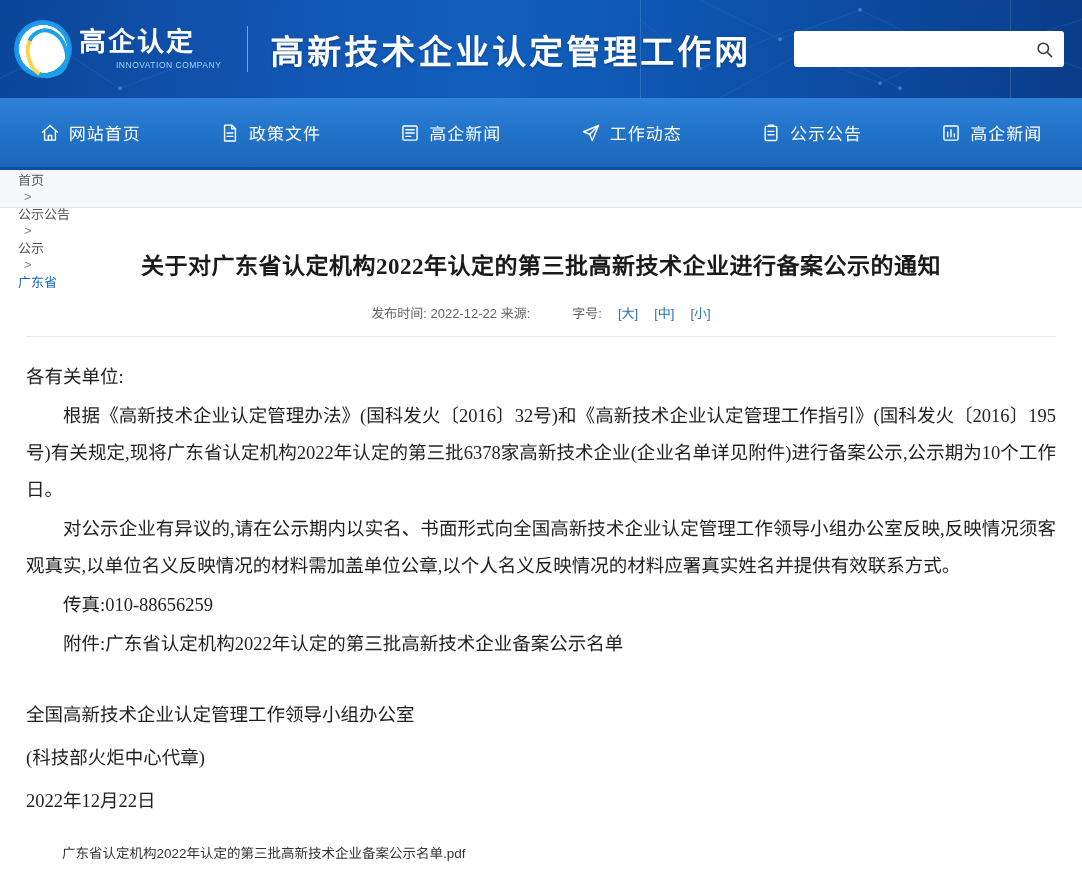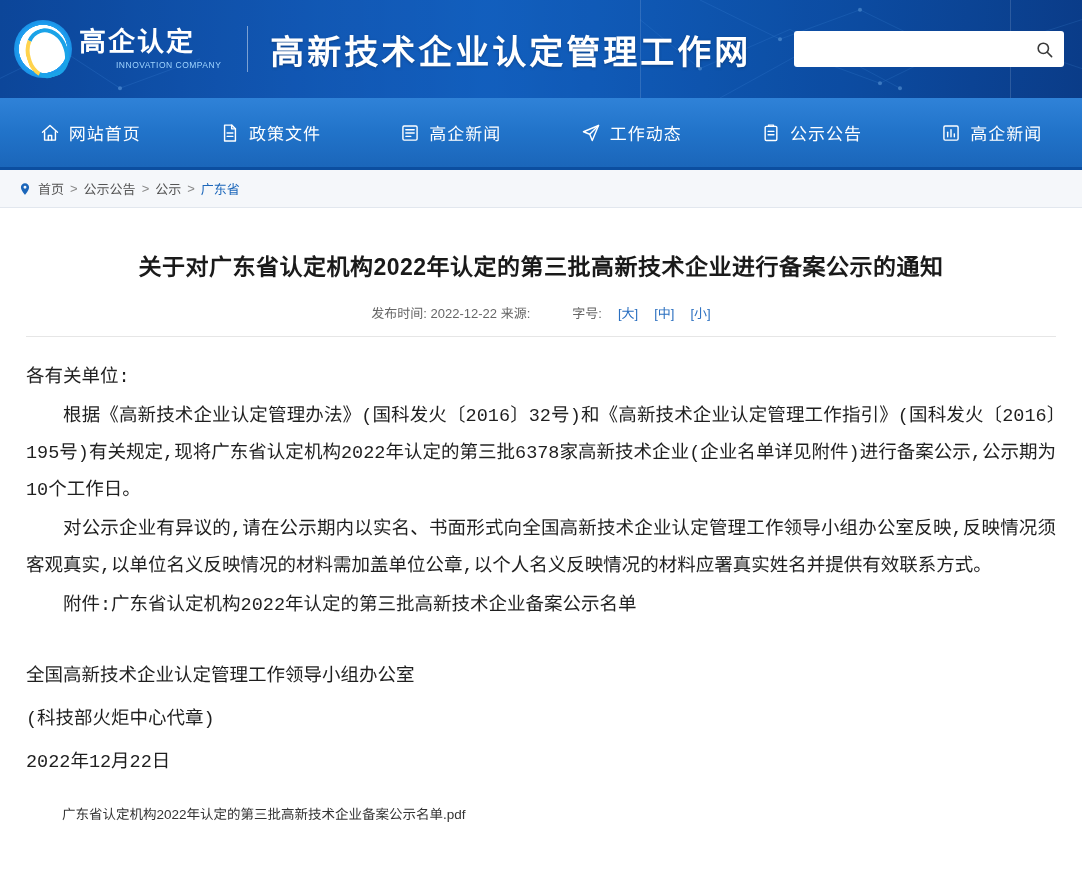--- a/index.html
+++ b/index.html
@@ -125,42 +125,42 @@
   }
   .nav-icon { width: 20px; height: 20px; flex: none; display: block; }
 
   
   .crumb-band {
     width: 1082px;
     height: 38px;
     background: #f5f7fa;
     border-bottom: 1px solid #e2e7ee;
     display: flex;
-    align-items: center;
     padding-left: 18px;
     font-size: 13px;
     color: #555;
+    flex-direction: column;
   }
   .pin-icon { margin-right: 6px; display: block; }
   .crumb-band a { color: #555; text-decoration: none; cursor: pointer; }
   .crumb-band .sep { margin: 0 6px; color: #888; }
   .crumb-band .current { color: #1b66ba; }
 
   
   .content {
     width: 1082px;
     background: #ffffff;
     padding: 30px 26px 20px 26px;
   }
   .doc-title {
     text-align: center;
     font-size: 23px;
     font-weight: bold;
     color: #1a1a1a;
-    font-family: Liberation Sans, sans-serif;
+    font-family: Liberation Serif, serif;
     line-height: 1.5;
     margin: 12px 0 18px 0;
     letter-spacing: .5px;
   }
   .meta-row {
     display: flex;
     align-items: center;
     justify-content: center;
     gap: 42px;
     font-size: 13px;
@@ -173,21 +173,21 @@
   .font-size-ctrl .lbl { color: #666; }
   .font-size-ctrl a { color: #2a6fc0; text-decoration: none; cursor: pointer; }
 
   .article {
     font-family: "Liberation Serif", "DejaVu Serif", serif;
     font-size: 18.5px;
     line-height: 2.0;
     color: #1f1f1f;
     padding: 0 0 0 0;
   }
-  .article p { margin: 0 0 2px 0; font-family: Liberation Mono, monospace; }
+  .article p { margin: 0 0 2px 0; }
   .article .indent { text-indent: 2em; text-align: justify; }
   .sign-block { margin-top: 34px; }
   .sign-block p { text-align: left; margin: 0 0 6px 0; }
   .public-note { margin-top: 22px; text-indent: 2em; }
 
   .attach {
     margin-top: 12px;
     padding: 10px 0 26px 36px;
     font-size: 13.5px;
     color: #333;
@@ -345,20 +345,21 @@
       <a>[大]</a>
       <a>[中]</a>
       <a>[小]</a>
     </div>
   </div>
 
   <div class="article">
     <p>各有关单位:</p>
     <p class="indent">根据《高新技术企业认定管理办法》(国科发火〔2016〕32号)和《高新技术企业认定管理工作指引》(国科发火〔2016〕195号)有关规定,现将广东省认定机构2022年认定的第三批6378家高新技术企业(企业名单详见附件)进行备案公示,公示期为10个工作日。</p>
     <p class="indent">对公示企业有异议的,请在公示期内以实名、书面形式向全国高新技术企业认定管理工作领导小组办公室反映,反映情况须客观真实,以单位名义反映情况的材料需加盖单位公章,以个人名义反映情况的材料应署真实姓名并提供有效联系方式。</p>
+    <p class="indent">传真:010-88656259</p>
     <p class="indent">附件:广东省认定机构2022年认定的第三批高新技术企业备案公示名单</p>
 
     <div class="sign-block">
       <p>全国高新技术企业认定管理工作领导小组办公室</p>
       <p>(科技部火炬中心代章)</p>
       <p>2022年12月22日</p>
     </div>
 
   </div>
 

